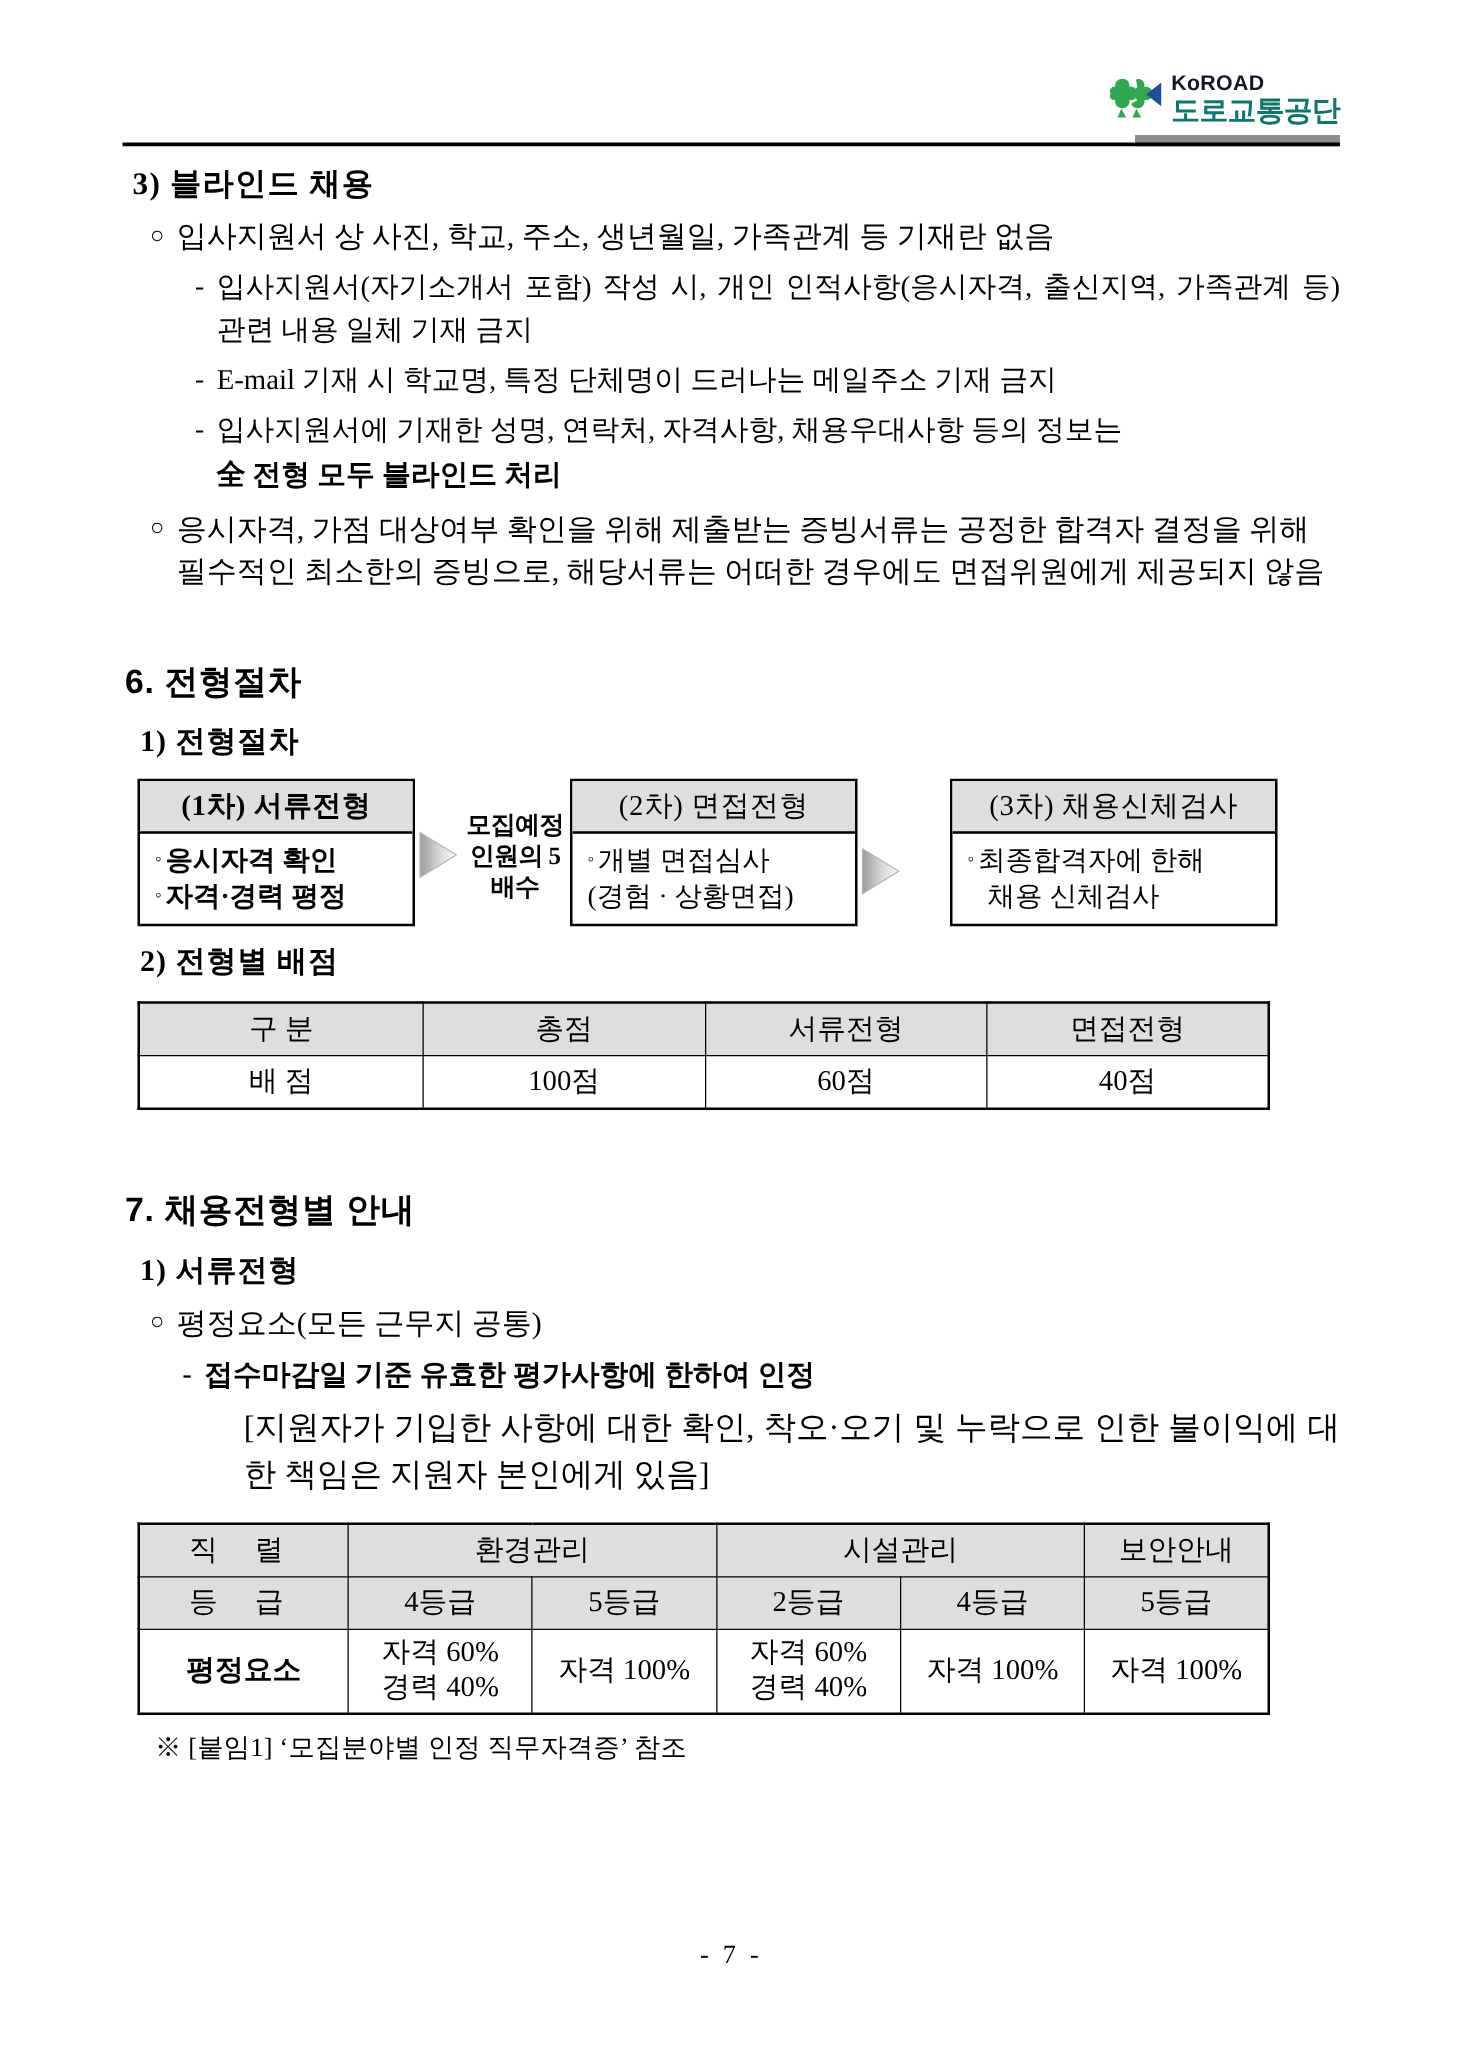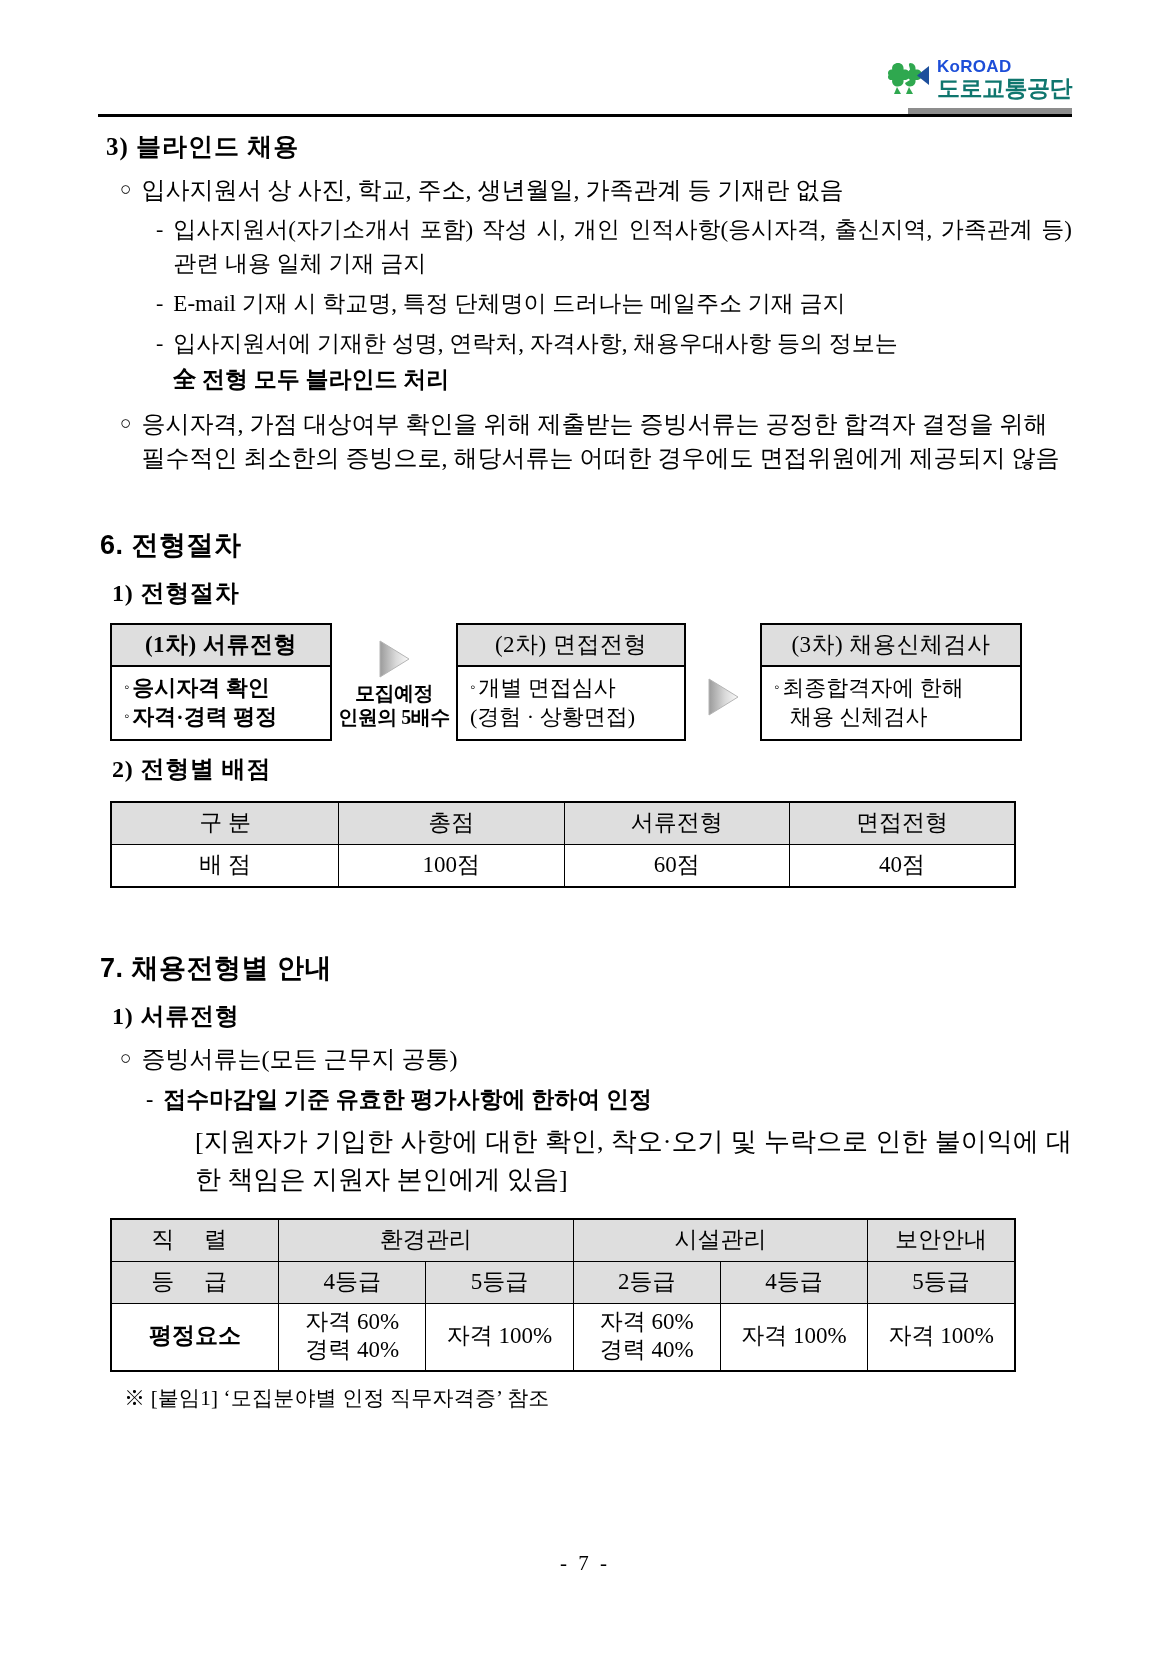--- a/index.html
+++ b/index.html
@@ -37,21 +37,21 @@
   .logo-text {
     display: flex;
     flex-direction: column;
     line-height: 1;
   }
   .logo-en {
     font-family: "Liberation Sans", sans-serif;
     font-weight: bold;
     font-size: 17px;
     letter-spacing: 0.3px;
-    color: #1d4ed8;
+    color: #0f172a;
   }
   .logo-ko {
     font-family: "Liberation Sans", sans-serif;
     font-weight: bold;
     font-size: 23px;
     letter-spacing: -0.5px;
     color: #0f766e;
     margin-top: 2px;
   }
   .header-rule {
@@ -165,23 +165,23 @@
     vertical-align: 3px;
     margin-right: 3px;
   }
   .box1 { width: 222px; font-weight: bold; }
   .box2 { width: 230px; }
   .box3 { width: 262px; }
 
   .flow-gap {
     width: 124px;
     display: flex;
-    flex-direction: column;
+    flex-direction: row;
     align-items: center;
-    justify-content: center;
+    justify-content: flex-start;
     padding-top: 4px;
   }
   .flow-gap.narrow { width: 74px; }
   .arrow {
     width: 36px;
     height: 40px;
     flex: none;
   }
   .gap-label {
     font-size: 20px;
@@ -357,21 +357,21 @@
         <td>40점</td>
       </tr>
     </tbody>
       </table>
 
     <div class="sec-head" style="margin-top:62px;">7. 채용전형별 안내</div>
     <div class="sub-head">1) 서류전형</div>
 
     <div class="lvl2">
       <span class="marker">○</span>
-      <span class="body">증빙서류는(모든 근무지 공통)</span>
+      <span class="body">평정요소(모든 근무지 공통)</span>
     </div>
 
     <div class="lvl3" style="font-weight:bold;margin-left:48px;">
       <span class="marker">-</span>
       <span class="body">접수마감일 기준 유효한 평가사항에 한하여 인정</span>
     </div>
 
     <div class="lvl3" style="margin-left:97px;font-size:26px;">
       <span class="body">[지원자가 기입한 사항에 대한 확인, 착오·오기 및 누락으로 인한 불이익에 대한 책임은 지원자 본인에게 있음]</span>
     </div>

